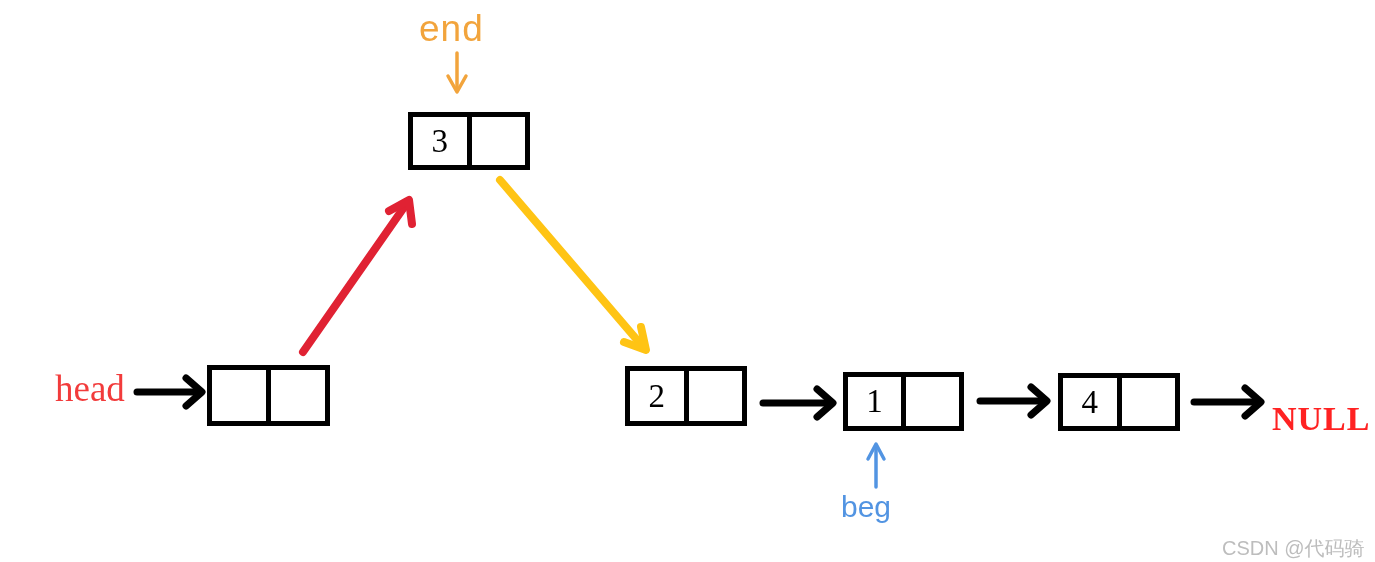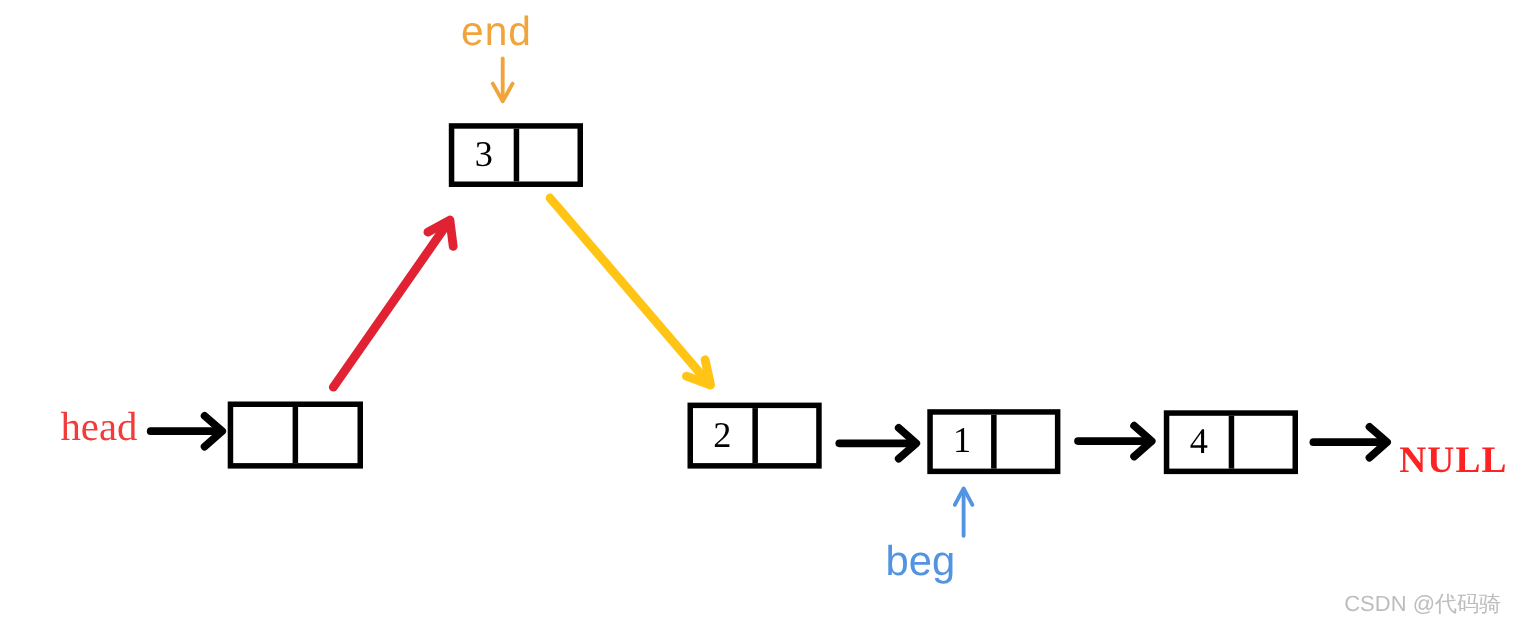--- a/index.html
+++ b/index.html
@@ -18,21 +18,21 @@
   }
   .cell{flex:1; display:flex; align-items:center; justify-content:center;}
   .cell.value-cell{
     border-right:5px solid var(--black);
     font-family:"Liberation Serif",serif; font-size:33px; color:var(--black);
   }
   .label{position:absolute; white-space:nowrap; line-height:1;}
   .label-end{left:419px; top:10px; font-size:37px; color:var(--orange); letter-spacing:1px;}
   .label-head{left:55px; top:370px; font-size:37px; color:var(--head-red); font-family:"Liberation Serif",serif;text-align:right;}
   .label-null{left:1272px; top:383px; font-size:34px; color:var(--null-red); font-family:"Liberation Serif",serif; font-weight:600; letter-spacing:1px;margin-top:19px;}
-  .label-beg{left:805px; top:492px; font-size:38px; color:var(--blue);}
+  .label-beg{left:841px; top:492px; font-size:30px; color:var(--blue);}
   .watermark{
     position:absolute; left:1222px; top:535px; font-size:20px; color:var(--gray);
     text-shadow:1px 1px 0 #ffffff;
   }
 </style>
 </head>
 <body>
 
 <div class="canvas">
 

